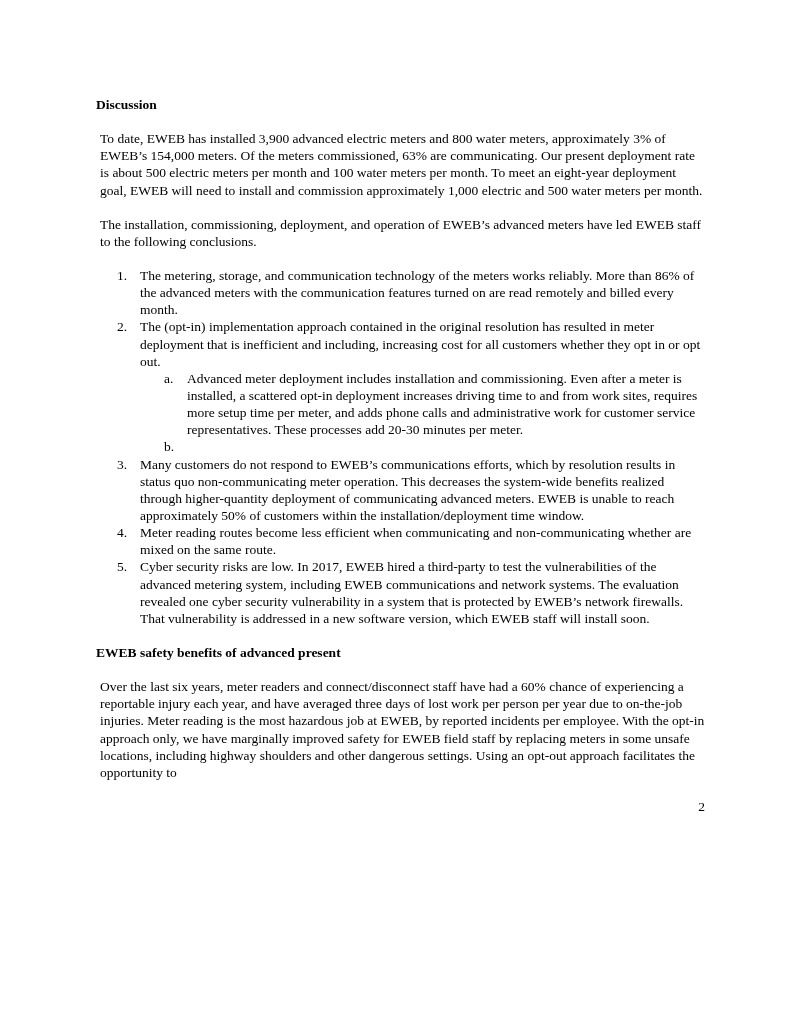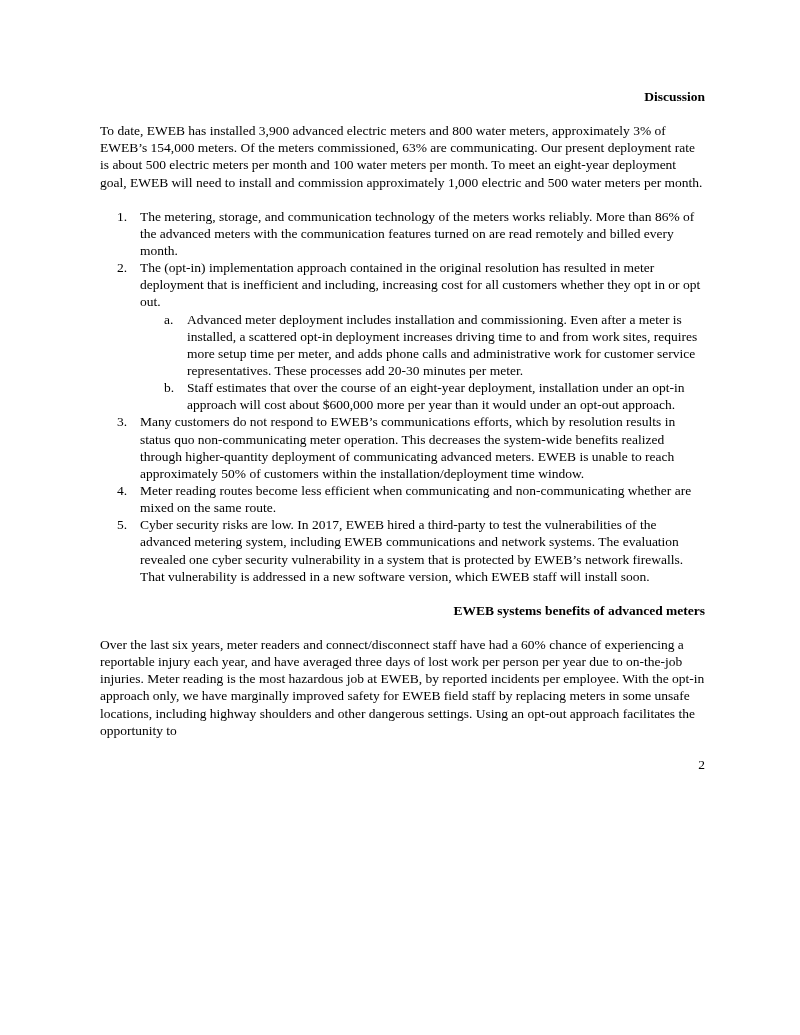--- a/index.html
+++ b/index.html
@@ -14,22 +14,21 @@
     padding: 88px 95px 0 96px;
     background: #ffffff;
     font-family: "Liberation Serif", "DejaVu Serif", serif;
     font-size: 13.5px;
     line-height: 1.27;
     color: #000000;
     overflow: hidden;
   }
   .heading {
     font-weight: bold;
-    margin: 0 0 17px 0;
-    text-align: right;
+    margin: 8px 0 17px 0;
   }
   .para {
     margin: 0 0 17px 4px;
   }
   .list {
     margin: 0 0 17px 0;
   }
   .list-item {
     display: flex;
   }
@@ -56,59 +55,59 @@
 </style>
 </head>
 <body>
 
 <div class="page">
 
   <div class="heading">Discussion</div>
 
   <p class="para">To date, EWEB has installed 3,900 advanced electric meters and 800 water meters, approximately 3% of EWEB’s 154,000 meters.  Of the meters commissioned, 63% are communicating. Our present deployment rate is about 500 electric meters per month and 100 water meters per month. To meet an eight-year deployment goal, EWEB will need to install and commission approximately 1,000 electric and 500 water meters per month.</p>
 
+  <p class="para">The installation, commissioning, deployment, and operation of EWEB’s advanced meters have led EWEB staff to the following conclusions.</p>
 
   <div class="list">
 
     <div class="list-item">
       <span class="num">1.</span>
       <span class="txt">The metering, storage, and communication technology of the meters works reliably. More than 86% of the advanced meters with the communication features turned on are read remotely and billed every month.</span>
     </div>
 
     <div class="list-item">
       <span class="num">2.</span>
       <span class="txt">The (opt-in) implementation approach contained in the original resolution has resulted in meter deployment that is inefficient and including, increasing cost for all customers whether they opt in or opt out.</span>
     </div>
 
     <div class="sub-item">
       <span class="num">a.</span>
       <span class="txt">Advanced meter deployment includes installation and commissioning.  Even after a meter is installed, a scattered opt-in deployment increases driving time to and from work sites, requires more setup time per meter, and adds phone calls and administrative work for customer service representatives. These processes add 20-30 minutes per meter.</span>
     </div>
 
     <div class="sub-item">
       <span class="num">b.</span>
-      <span class="txt">Staff estimates that over the course of an eight-year deployment, installation under an opt-in approach will cost about $600,000 more per year than it would under an opt-out approach.</span>
     </div>
 
     <div class="list-item">
       <span class="num">3.</span>
       <span class="txt">Many customers do not respond to EWEB’s communications efforts, which by resolution results in status quo non-communicating meter operation.  This decreases the system-wide benefits realized through higher-quantity deployment of communicating advanced meters.  EWEB is unable to reach approximately 50% of customers within the installation/deployment time window.</span>
     </div>
 
     <div class="list-item">
       <span class="num">4.</span>
       <span class="txt">Meter reading routes become less efficient when communicating and non-communicating whether are mixed on the same route.</span>
     </div>
 
     <div class="list-item">
       <span class="num">5.</span>
       <span class="txt">Cyber security risks are low.  In 2017, EWEB hired a third-party to test the vulnerabilities of the advanced metering system, including EWEB communications and network systems.  The evaluation revealed one cyber security vulnerability in a system that is protected by EWEB’s network firewalls. That vulnerability is addressed in a new software version, which EWEB staff will install soon.</span>
     </div>
 
   </div>
 
-  <div class="heading">EWEB systems benefits of advanced meters</div>
+  <div class="heading">EWEB safety benefits of advanced present</div>
 
   <p class="para">Over the last six years, meter readers and connect/disconnect staff have had a 60% chance of experiencing a reportable injury each year, and have averaged three days of lost work per person per year due to on-the-job injuries. Meter reading is the most hazardous job at EWEB, by reported incidents per employee.  With the opt-in approach only, we have marginally improved safety for EWEB field staff by replacing meters in some unsafe locations, including highway shoulders and other dangerous settings. Using an opt-out approach facilitates the opportunity to</p>
 
   <div class="page-number">2</div>
 
 </div>
 
 </body></html>

